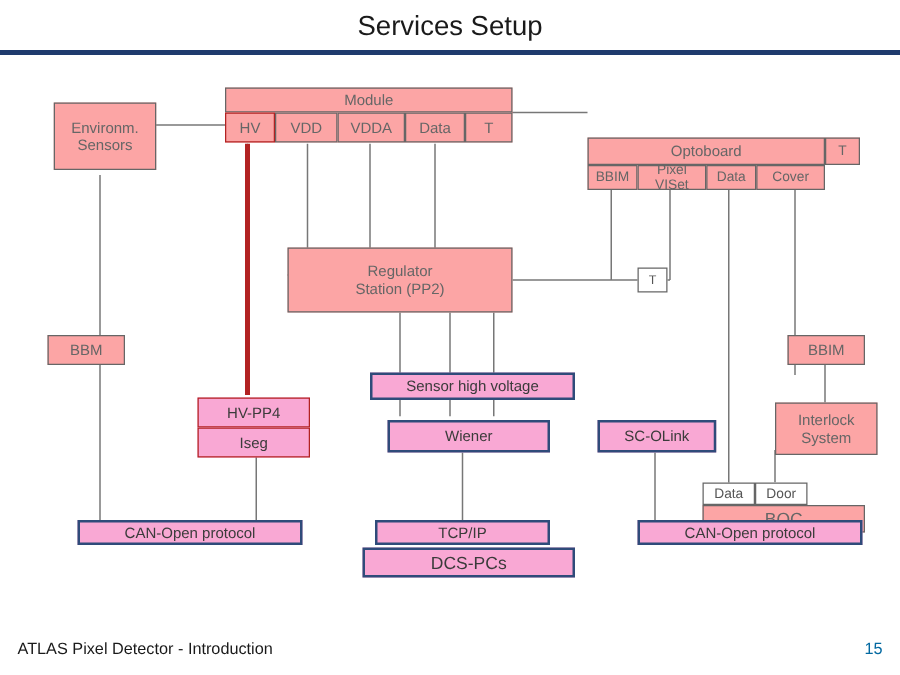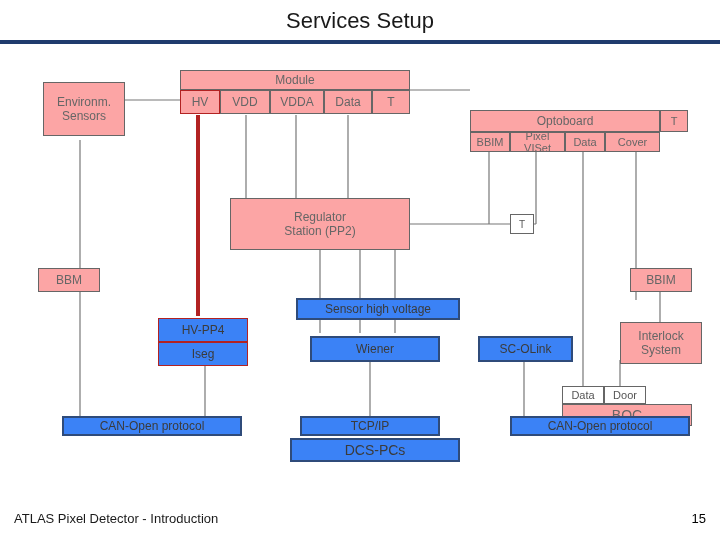--- a/index.html
+++ b/index.html
@@ -1,25 +1,25 @@
 <!DOCTYPE html>
 <html><head>
 <meta charset="utf-8">
 <style>
 html,body{margin:0;padding:0;width:720px;height:540px;font-family:Arial,"Helvetica Neue",sans-serif;background:#fff;color:#000;overflow:hidden}
 .slide{position:relative;width:720px;height:540px}
 .title{position:absolute;left:0;top:0;width:720px;height:48px;text-align:center;font-size:22px;line-height:30px;color:#1a1a1a;padding-top:6px;box-sizing:border-box}
 .rule{position:absolute;left:0;top:40px;width:720px;height:4px;background:#1f3b6d}
 .box{position:absolute;box-sizing:border-box;text-align:center;display:flex;align-items:center;justify-content:center}
 .lbox{border:1px solid #666;background:#fca5a5;font-size:12px;color:#666}
-.mbox{border:2px solid #2f4b7a;background:#3b82f6;font-size:12px;color:#3b3b3b}
+.mbox{border:2px solid #2f4b7a;background:#f9a8d4;font-size:12px;color:#3b3b3b}
 .tbox{border:1px solid #666;background:#fff;font-size:10px;color:#555}
 .red{border:1.5px solid #b22222}
 .footer-l{position:absolute;left:14px;bottom:14px;font-size:13px;color:#1a1a1a}
-.footer-r{position:absolute;right:14px;bottom:14px;font-size:13px;color:#000000}
+.footer-r{position:absolute;right:14px;bottom:14px;font-size:13px;color:#0369a1}
 svg{position:absolute;left:0;top:0}
 .small{font-size:11px}
 .big{font-size:14px}
 </style>
 </head>
 <body>
 
 <div class="slide">
   <div class="title">Services Setup</div>
   <div class="rule"></div>

